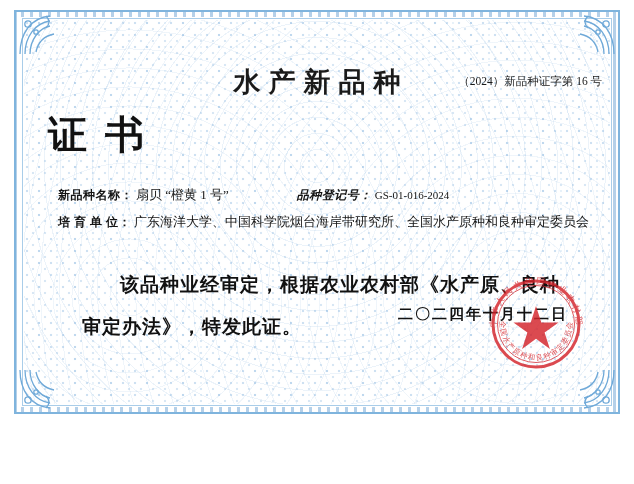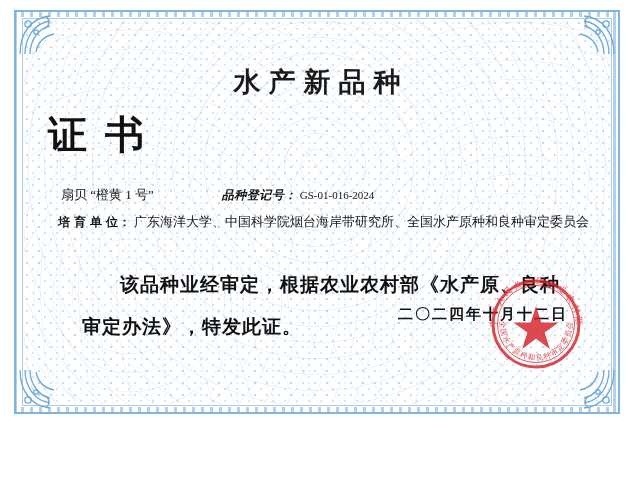--- a/index.html
+++ b/index.html
@@ -285,25 +285,27 @@
 
   <div class="guilloche"></div>
   <div class="guilloche-rings"></div>
 
   <div class="content">
 
     <div class="title-row">
       <span class="main-title">水产新品种</span>
     </div>
 
+    <div class="serial-no">（2024）新品种证字第 16 号</div>
 
     <div class="zhengshu">证书</div>
 
     <div class="field-block">
       <div class="field-line">
+        <span class="field-label">新品种名称：</span>
         <span class="field-value">扇贝 “橙黄 1 号”</span>
         <span class="field-label reg">品种登记号：</span>
         <span class="field-value reg">GS-01-016-2024</span>
       </div>
       <div class="field-line">
         <span class="field-label">培 育 单 位：</span>
         <span class="field-value">广东海洋大学、中国科学院烟台海岸带研究所、全国水产原种和良种审定委员会</span>
       </div>
     </div>
 

